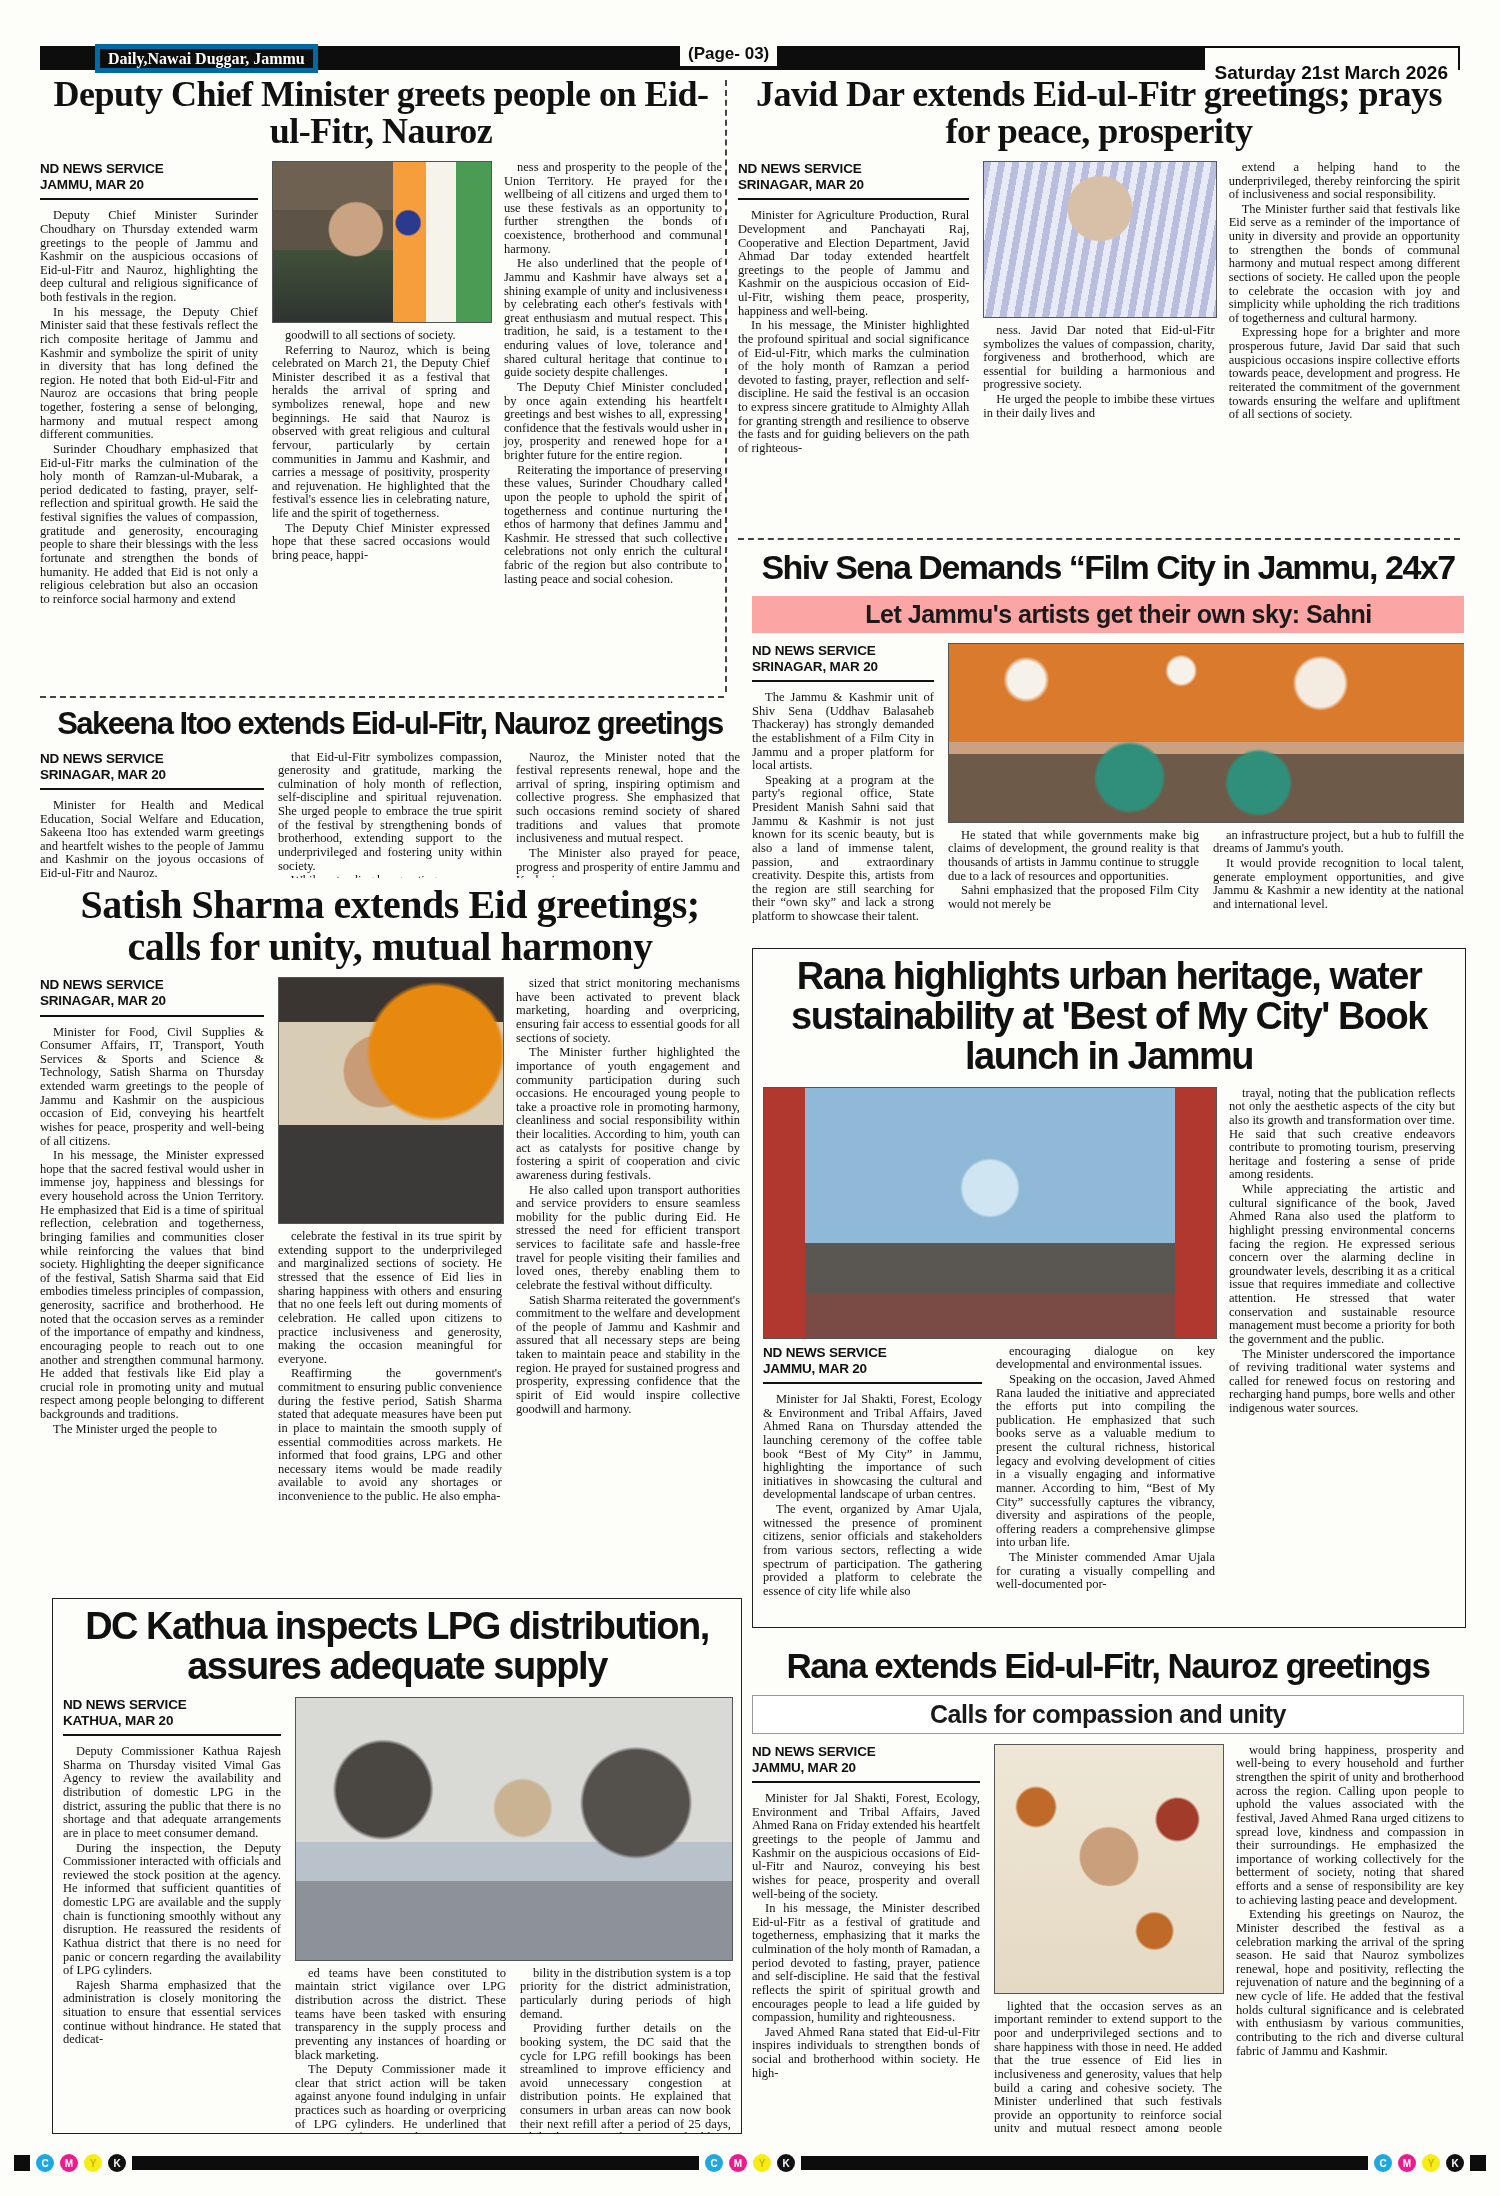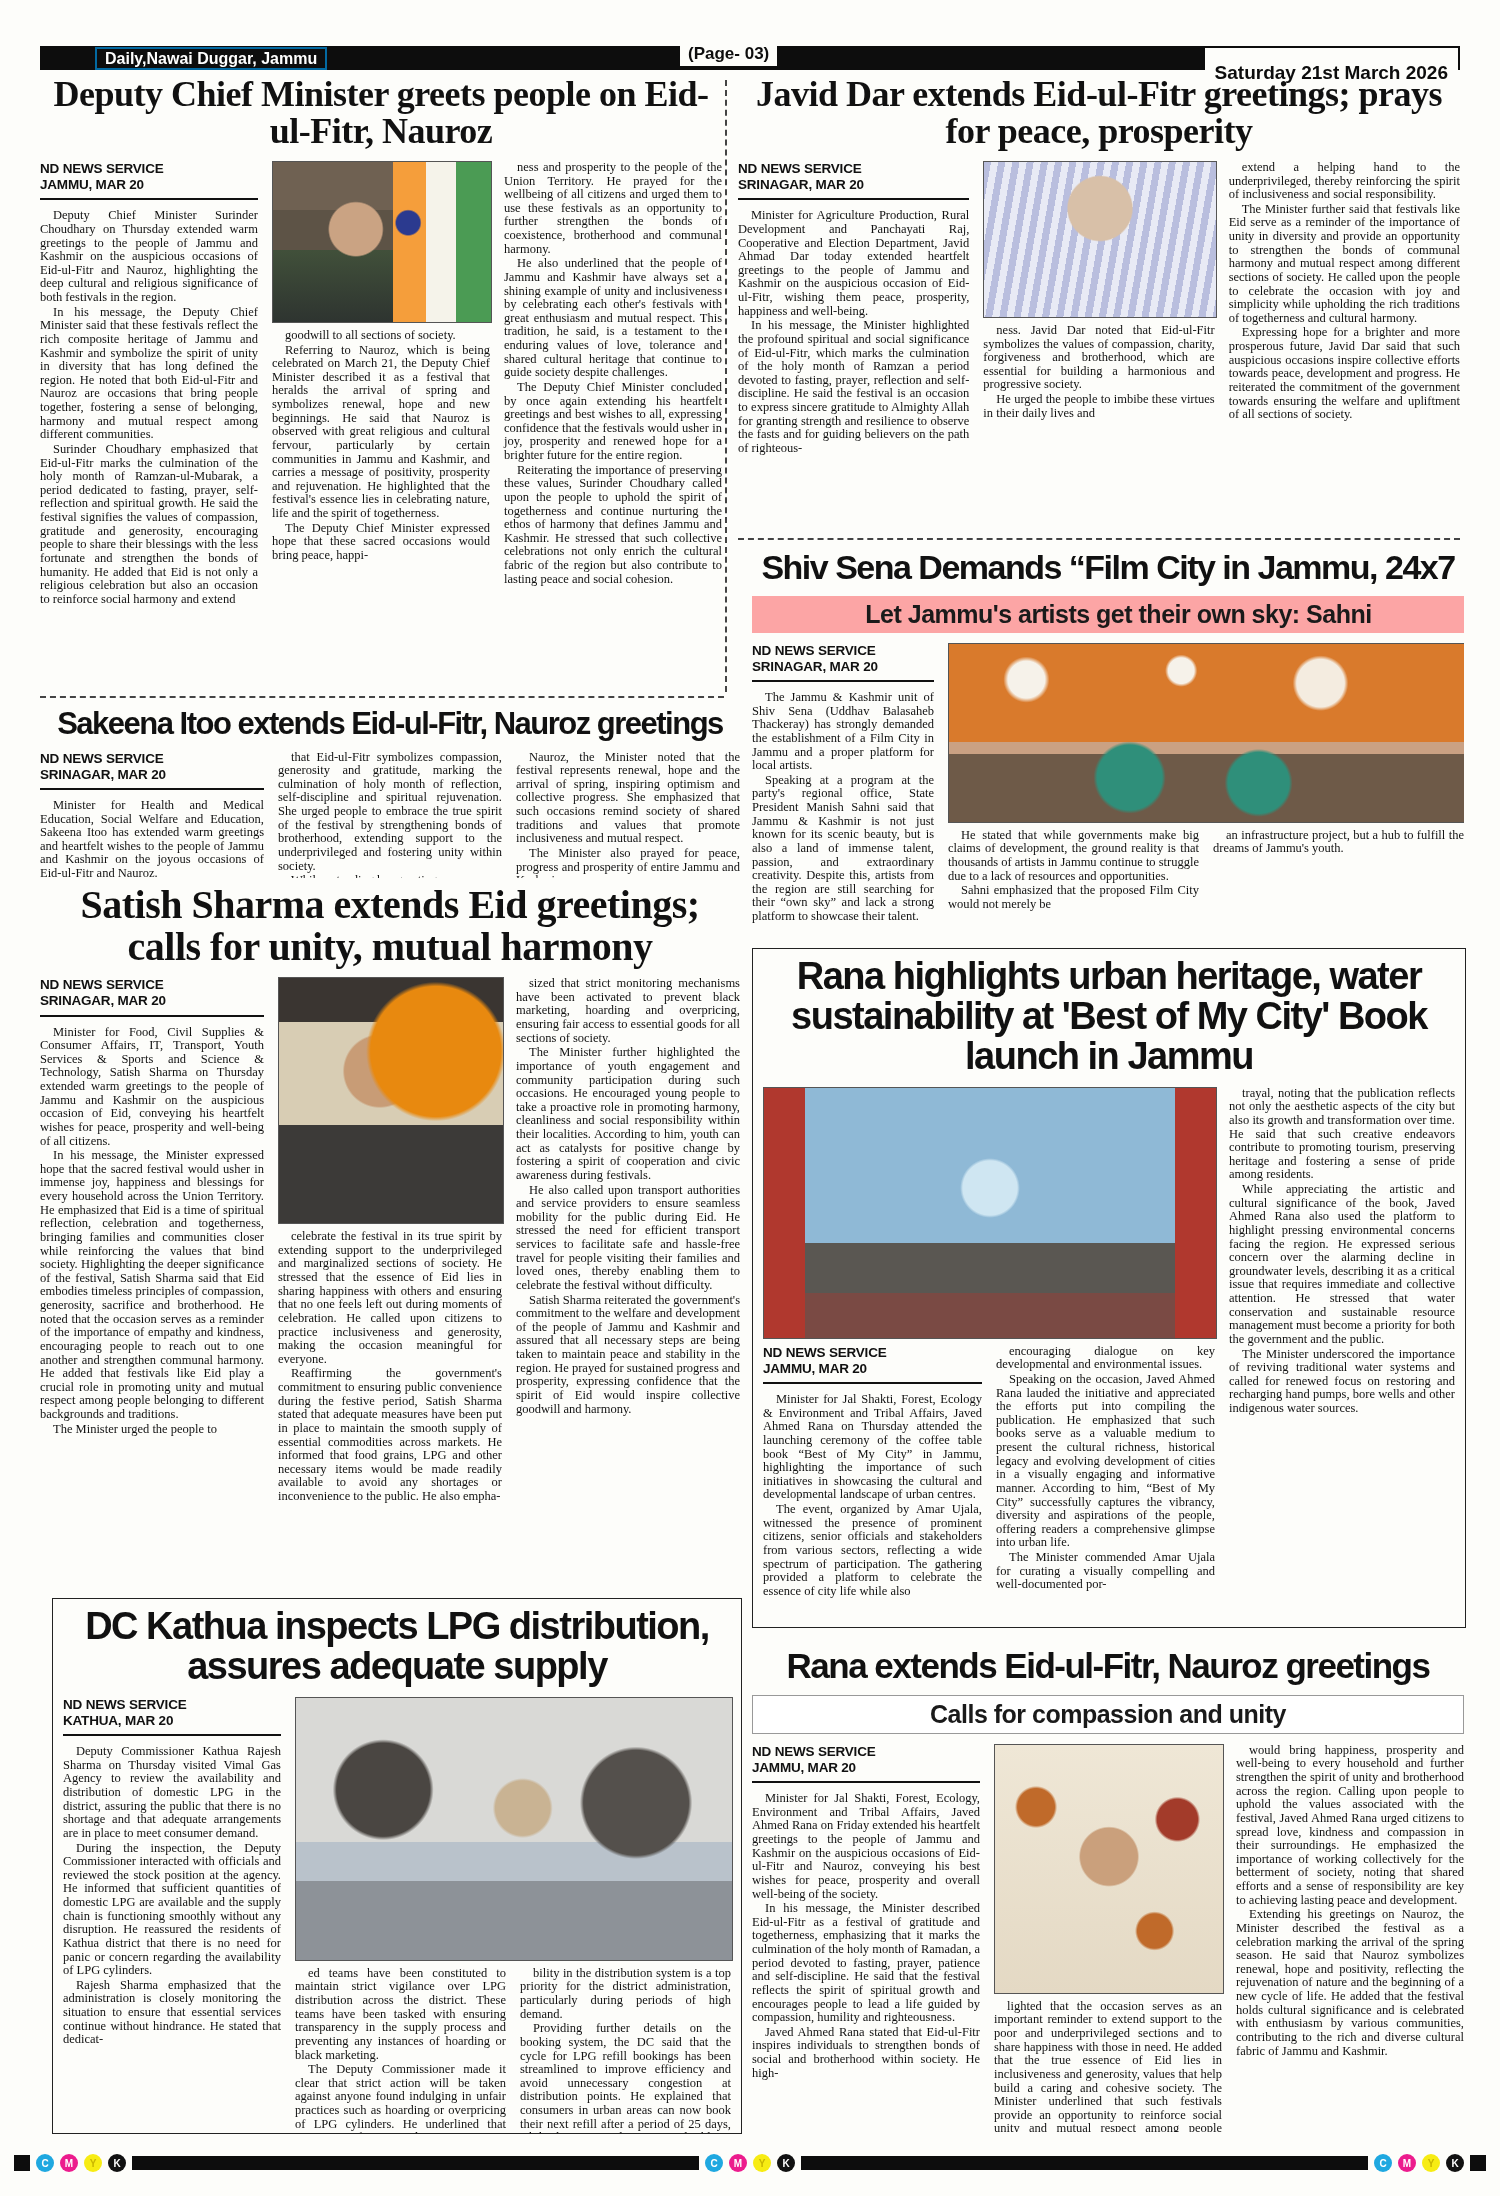--- a/index.html
+++ b/index.html
@@ -1,22 +1,22 @@
 <!DOCTYPE html>
 <html><head>
 <meta charset="utf-8">
 <style>
   html,body{margin:0;padding:0;background:#e8e8e4;}
   .page{position:relative;width:1500px;height:2196px;background:#fdfdfa;color:#111;
         font-family:"Liberation Serif",serif;overflow:hidden;}
   
   .masthead{position:absolute;left:40px;top:46px;width:1420px;height:24px;background:#0d0d0d;
             display:flex;align-items:center;}
-  .mast-left{margin-left:55px;border:2px solid #0369a1;background:#0d0d0d;color:#fff;
-             font-family:Liberation Sans, sans-serif;font-weight:bold;font-size:16px;
+  .mast-left{margin-left:55px;border:5px solid #0369a1;background:#0d0d0d;color:#fff;
+             font-family:Liberation Serif, serif;font-weight:bold;font-size:16px;
              padding:0 8px;line-height:19px;}
   .mast-center{position:absolute;left:640px;top:-4px;background:#fdfdfa;color:#0d0d0d;
              font-family:"Liberation Sans",sans-serif;font-weight:bold;font-size:17px;padding:2px 8px;}
   .mast-right{position:absolute;right:2px;top:2px;background:#fdfdfa;color:#0d0d0d;
              font-family:"Liberation Sans",sans-serif;font-weight:bold;font-size:19px;padding:14px 10px;}
   
   .article{position:absolute;overflow:hidden;}
   .boxed{border:1.5px solid #222;padding:6px 10px;}
   .hl-serif{font-family:"Liberation Serif",serif;font-weight:bold;text-align:center;
             font-size:36px;line-height:1.04;margin:0 0 10px;letter-spacing:-0.5px;}
@@ -183,20 +183,21 @@
         <div class="cols">
           <div class="col">
             <div class="body">
                 <p>He stated that while governments make big claims of development, the ground reality is that thousands of artists in Jammu continue to struggle due to a lack of resources and opportunities.</p>
                 <p>Sahni emphasized that the proposed Film City would not merely be</p>
               </div>
           </div>
           <div class="col">
             <div class="body">
                 <p>an infrastructure project, but a hub to fulfill the dreams of Jammu's youth.</p>
+                <p>It would provide recognition to local talent, generate employment opportunities, and give Jammu &amp; Kashmir a new identity at the national and international level.</p>
               </div>
           </div>
         </div>
       </div>
     </div>
   </section>
 
   <section class="article" style="left:40px;top:706px;width:700px;height:172px;">
     <h1 class="hl-sans" style="font-size:31px;white-space:nowrap;">Sakeena Itoo extends Eid-ul-Fitr, Nauroz greetings</h1>
     <div class="cols">

